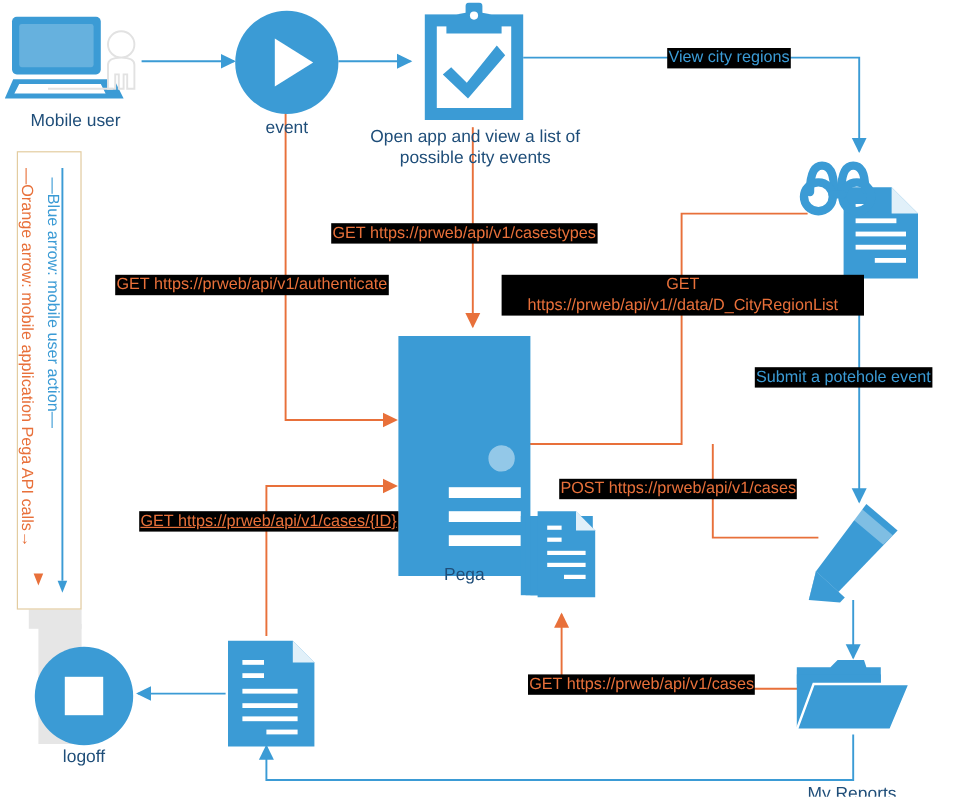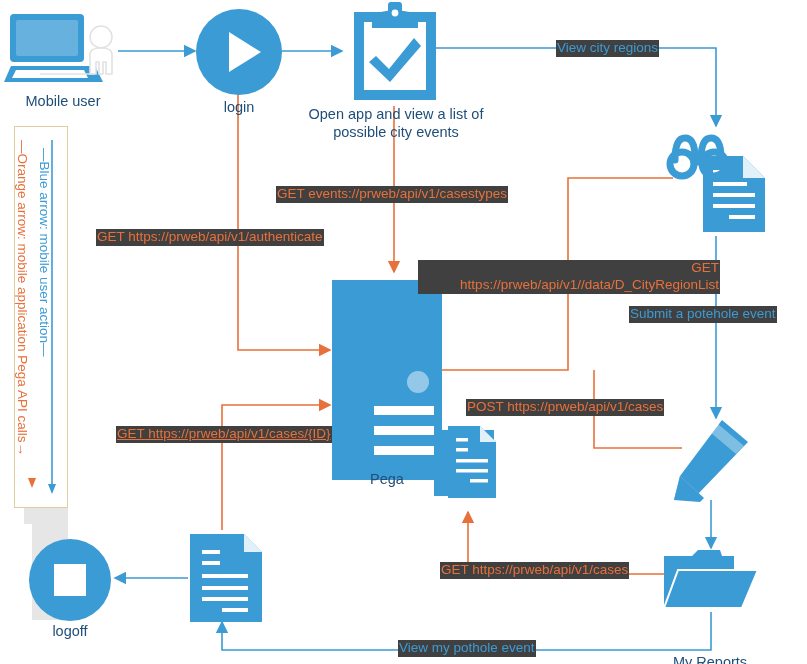--- a/index.html
+++ b/index.html
@@ -4,25 +4,25 @@
 <style>
   html,body{margin:0;padding:0;background:#ffffff;}
   body{width:807px;height:664px;position:relative;overflow:hidden;
        font-family:"Liberation Sans",sans-serif;}
   #stage{position:absolute;left:0;top:0;width:807px;height:664px;}
   svg.layer{position:absolute;left:0;top:0;width:807px;height:664px;overflow:visible;}
   .node{position:absolute;}
   .lbl{position:absolute;color:#1F4E79;font-size:14.5px;text-align:center;
        line-height:1.25;white-space:nowrap;}
   .lbl.wrap{white-space:normal;}
-  .alabel{position:absolute;font-size:13.5px;line-height:1.25;text-align:right;
-          background:#404040;padding:0 1px;white-space:nowrap;}
+  .alabel{position:absolute;font-size:13.5px;line-height:1.25;text-align:center;
+          background:#000000;padding:0 1px;white-space:nowrap;}
   .alabel.orange{color:#E8703A;}
   .alabel.blue{color:#3B9BD5;}
-  .alabel.wrap{white-space:normal;margin-top:31px;}
+  .alabel.wrap{white-space:normal;}
   .legendbox{position:absolute;border:1px solid #E3CCA0;background:#ffffff;}
   .legtxt{position:absolute;font-size:13.5px;white-space:nowrap;
           transform-origin:0 0;}
   .legtxt.orange{color:#E8703A;}
   .legtxt.blue{color:#3B9BD5;}
   .shadowstrip{position:absolute;background:#E6E6E6;}
 </style>
 </head>
 <body>
 
@@ -73,21 +73,21 @@
     <circle cx="97" cy="25" r="11" fill="#ffffff" stroke="#E2E2E2" stroke-width="1.6"></circle>
     <path d="M86,42 q0,-6 11,-6 q11,0 11,6 l0,20 l-6,0 l0,-12 l-3,0 l0,12 l-4,0 l0,-12 l-3,0 l0,12 l-6,0 z" fill="#ffffff" stroke="#E2E2E2" stroke-width="1.6"></path>
     <line x1="36" y1="62" x2="90" y2="62" stroke="#E2E2E2" stroke-width="1.6"></line>
   </svg>
   <div class="lbl" style="left:4px;top:92px;width:118px;">Mobile user</div>
 
   <svg class="node" style="left:195px;top:8px;" width="88" height="88">
     <circle cx="44" cy="44" r="43" fill="#3B9BD5"></circle>
     <path d="M34,24 L66,44 L34,64 z" fill="#ffffff"></path>
   </svg>
-  <div class="lbl" style="left:189px;top:98px;width:100px;">login</div>
+  <div class="lbl" style="left:189px;top:98px;width:100px;">event</div>
 
   <svg class="node" style="left:350px;top:2px;" width="90" height="100">
     <rect x="4" y="10" width="82" height="88" fill="#3B9BD5"></rect>
     <rect x="14" y="20" width="62" height="68" fill="#ffffff"></rect>
     <rect x="38" y="0" width="14" height="12" rx="3" fill="#3B9BD5"></rect>
     <path d="M22,14 q23,-12 46,0 l0,12 l-46,0 z" fill="#3B9BD5"></path>
     <circle cx="45" cy="11" r="3.4" fill="#ffffff"></circle>
     <path d="M26,54 L39,67 L64,36 L71,44 L40,80 L19,60 z" fill="#3B9BD5"></path>
   </svg>
   <div class="lbl wrap" style="left:296px;top:105px;width:200px;"><span>Open app and view a list of</span><br><span>possible city events</span></div>
@@ -157,35 +157,34 @@
 
   <div class="shadowstrip" style="left:32px;top:520px;width:36px;height:100px;"></div>
   <svg class="node" style="left:28px;top:538px;" width="84" height="84">
     <circle cx="42" cy="42" r="41" fill="#3B9BD5"></circle>
     <rect x="26" y="26" width="32" height="32" fill="#ffffff"></rect>
   </svg>
   <div class="lbl" style="left:20px;top:622px;width:100px;">logoff</div>
 
   <div class="alabel blue" style="left:556px;top:40px;">View city regions</div>
 
-  <div class="alabel orange" style="left:276px;top:186px;">GET events://prweb/api/v1/casestypes</div>
+  <div class="alabel orange" style="left:276px;top:186px;">GET https://prweb/api/v1/casestypes</div>
 
   <div class="alabel orange" style="left:96px;top:229px;">GET https://prweb/api/v1/authenticate</div>
 
   <div class="alabel orange wrap" style="left:418px;top:229px;width:300px;"><span>GET</span><br><span>https://prweb/api/v1//data/D_CityRegionList</span></div>
 
   <div class="alabel blue" style="left:629px;top:306px;">Submit a potehole event</div>
 
   <div class="alabel orange" style="left:466px;top:399px;">POST https://prweb/api/v1/cases</div>
 
   <div class="alabel orange" style="left:116px;top:426px;text-decoration:underline;">GET https://prweb/api/v1/cases/{ID}</div>
 
   <div class="alabel orange" style="left:440px;top:562px;">GET https://prweb/api/v1/cases</div>
 
-  <div class="alabel blue" style="left:398px;top:640px;">View my pothole event</div>
 
   <div class="shadowstrip" style="left:24px;top:132px;width:44px;height:392px;"></div>
   <div class="legendbox" style="left:14px;top:126px;width:52px;height:380px;"></div>
 
   <svg class="node" style="left:14px;top:126px;" width="52" height="380">
     <line x1="38" y1="14" x2="38" y2="358" stroke="#3B9BD5" stroke-width="1.6"></line>
     <path d="M34,358 L42,358 L38,368 z" fill="#3B9BD5"></path>
     <path d="M14,352 L22,352 L18,362 z" fill="#E8703A"></path>
   </svg>
 

